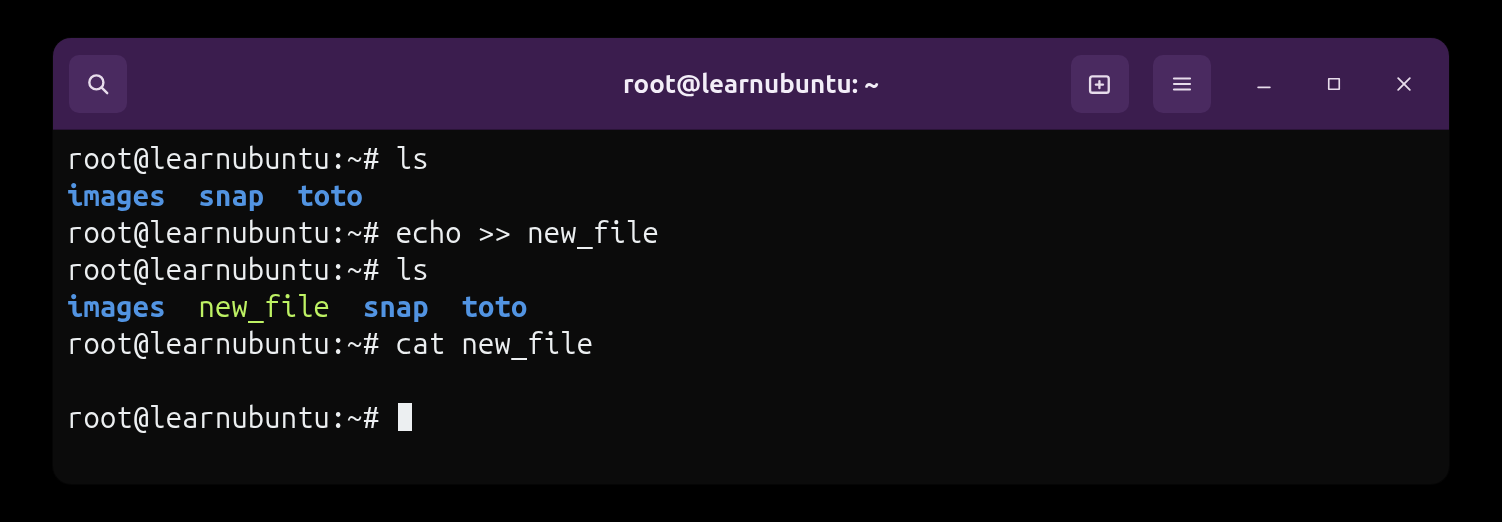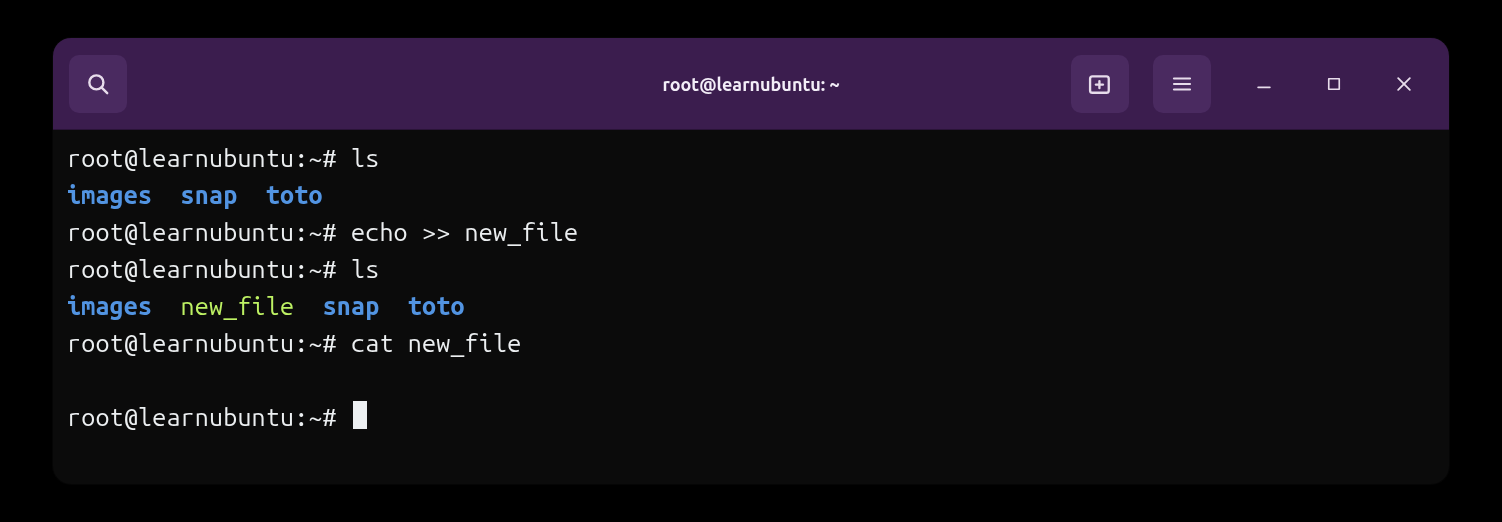--- a/index.html
+++ b/index.html
@@ -44,41 +44,41 @@
     cursor: pointer;
   }
   .tb-btn svg { display:block; }
   .tb-title {
     position: absolute;
     left: 50%;
     transform: translateX(-50%);
     color: #f3eef8;
     font-family: "Ubuntu", "Cantarell", sans-serif;
     font-weight: 700;
-    font-size: 18px;
+    font-size: 26px;
     white-space: nowrap;
   }
   .tb-right {
     margin-left: auto;
     display: flex;
     align-items: center;
     gap: 12px;
   }
   .winctl {
     width: 58px;
     height: 58px;
     display: flex;
     align-items: center;
     justify-content: center;
     cursor: pointer;
   }
   .winctl svg { display:block; }
   .terminal-body {
     padding: 10px 14px 14px 14px;
-    font-size: 25px;
+    font-size: 29px;
     line-height: 37px;
     color: #eceff1;
     letter-spacing: 0.2px;
     white-space: pre;
     font-family: "Ubuntu Mono", "DejaVu Sans Mono", monospace;
   }
   .t-line { display:block; }
   .prompt { color: #eceff1; }
   .cmd    { color: #eceff1; }
   .dir    { color: #5294e2; font-weight:700; }

